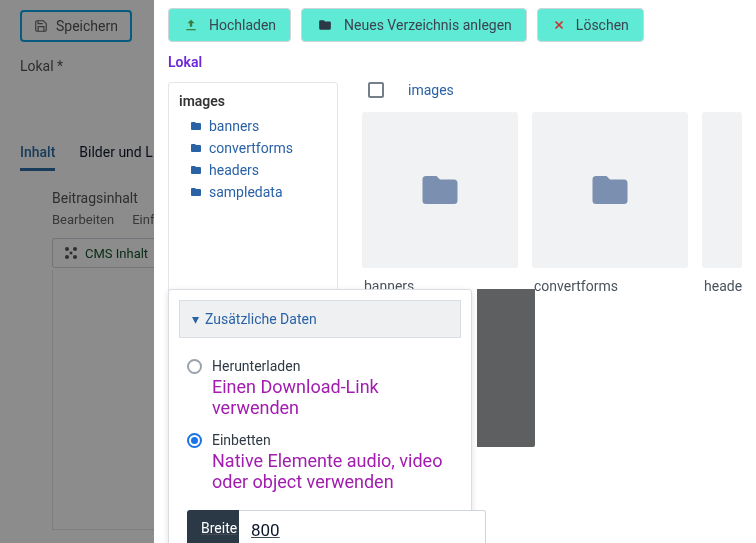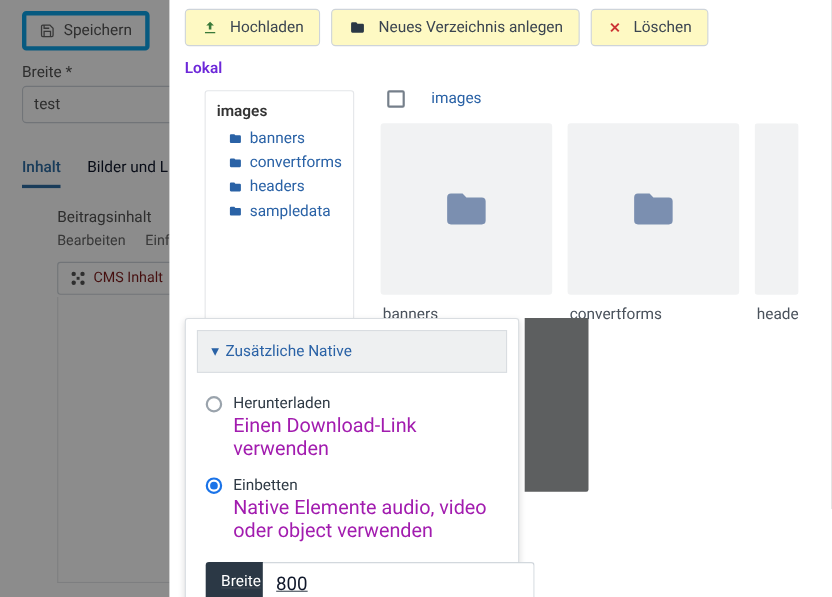--- a/index.html
+++ b/index.html
@@ -1,40 +1,40 @@
 <!DOCTYPE html>
 <html><head>
 <meta charset="utf-8">
 <style>
   * { box-sizing: border-box; margin: 0; padding: 0; font-family: -apple-system, BlinkMacSystemFont, "Segoe UI", Roboto, Arial, sans-serif; }
   body { width: 756px; height: 543px; overflow: hidden; background: #fff; position: relative; font-size: 14px; color: #424b56; }
   
   
   .editor-bg { position: absolute; inset: 0; background: #fff; }
-  .editor-bg .save-btn { position: absolute; top: 10px; left: 20px; padding: 6px 12px; border: 4px solid #0ea5e9; border-radius: 4px; background: #fff; display: flex; align-items: center; gap: 8px; font-size: 14px; color: #555; }
+  .editor-bg .save-btn { position: absolute; top: 10px; left: 20px; padding: 6px 12px; border: 2px solid #0ea5e9; border-radius: 4px; background: #fff; display: flex; align-items: center; gap: 8px; font-size: 14px; color: #555; }
   .editor-bg .title-label { position: absolute; top: 58px; left: 20px; font-size: 14px; color: #555; }
   .editor-bg .title-input { position: absolute; top: 78px; left: 20px; width: 260px; padding: 8px 10px; border: 1px solid #ced4da; border-radius: 4px; font-size: 14px; color: #555; background: #fff; }
   .editor-bg .tabs { position: absolute; top: 136px; left: 20px; display: flex; gap: 24px; }
   .editor-bg .tab { padding: 8px 0; font-size: 14px; color: #0f172a; }
   .editor-bg .tab.active { color: #2e6da4; border-bottom: 3px solid #2e6da4; font-weight: 500; }
   .editor-bg .section-label { position: absolute; top: 190px; left: 52px; font-size: 14px; color: #555; }
   .editor-bg .editor-toolbar { position: absolute; top: 212px; left: 52px; display: flex; gap: 18px; font-size: 13px; color: #666; }
-  .editor-bg .cms-btn { position: absolute; top: 238px; left: 52px; border: 1px solid #ced4da; border-radius: 3px; padding: 6px 10px; background: #fff; display: flex; gap: 6px; font-size: 13px; color: #7f1d1d; }
+  .editor-bg .cms-btn { position: absolute; top: 238px; left: 52px; border: 1px solid #ced4da; border-radius: 3px; padding: 6px 10px; background: #fff; display: flex; align-items: center; gap: 6px; font-size: 13px; color: #14532d; }
   .editor-bg .editor-area { position: absolute; top: 270px; left: 52px; width: 220px; height: 260px; border: 1px solid #e4e6e9; border-top: none; background:#fff;}
   
   .overlay-dim { position: absolute; inset: 0; background: rgba(0,0,0,0.45); }
   
   
   .media-panel { position: absolute; left: 154px; top: 0; right: 0; bottom: 0; background: #fff; }
   .media-toolbar { display: flex; gap: 10px; padding: 8px 14px; }
-  .mt-btn { display: flex; align-items: center; gap: 10px; padding: 8px 14px; border: 1px solid #ced4da; border-radius: 4px; background: #fef9c3; font-size: 14px; color: #3b4551; cursor: pointer; }
+  .mt-btn { display: flex; align-items: center; gap: 10px; padding: 8px 14px; border: 1px solid #ced4da; border-radius: 4px; background: #5eead4; font-size: 14px; color: #3b4551; cursor: pointer; }
   .mt-btn .red { color: #c33; }
   .lokal-label { padding: 4px 14px 12px 14px; font-weight: 600; font-size: 14px; color: #6d28d9; }
   
-  .media-body { display: flex; padding: 0 32px; gap: 24px; }
+  .media-body { display: flex; padding: 0 14px; gap: 24px; }
   .tree { width: 178px; border: 1px solid #e4e6e9; border-radius: 3px; padding: 10px 10px 14px 10px; font-size: 14px; }
   .tree .root { font-weight: 600; color: #333; margin-bottom: 6px; }
   .tree .item { display: flex; align-items: center; gap: 6px; padding: 3px 0 3px 10px; color: #2a62a6; cursor: pointer; }
   .tree .item svg { flex: 0 0 auto; }
   
   .content { flex: 1; }
   .content-header { display: flex; align-items: center; gap: 24px; padding: 0 0 14px 6px; }
   .checkbox { width: 16px; height: 16px; border: 2px solid #757f8a; border-radius: 2px; background: #fff; cursor: pointer; }
   .breadcrumb { color: #2a62a6; font-size: 14px; cursor: pointer; }
   
@@ -66,22 +66,21 @@
 
 <div class="editor-bg">
   <div class="save-btn">
     <svg width="14" height="14" viewBox="0 0 24 24" fill="none" stroke="#666" stroke-width="2">
         <path d="M19 21H5a2 2 0 0 1-2-2V5a2 2 0 0 1 2-2h11l5 5v11a2 2 0 0 1-2 2z"></path>
         <polyline points="17 21 17 13 7 13 7 21"></polyline>
         <polyline points="7 3 7 8 15 8"></polyline>
       </svg>
     <span>Speichern</span>
   </div>
-  <div class="title-label">Breite *</div>
-  <input class="title-input" value="test" style="">
+  <div class="title-label">Lokal *</div>
   <div class="tabs">
     <div class="tab active">Inhalt</div>
     <div class="tab">Bilder und L</div>
   </div>
   <div class="section-label">Beitragsinhalt</div>
   <div class="editor-toolbar">
     <span>Bearbeiten</span>
     <span>Einfüg</span>
   </div>
   <div class="cms-btn">
@@ -185,21 +184,21 @@
       </div>
     </div>
   </div>
 </div>
 
 <div class="dark-block"></div>
 
 <div class="popover">
   <div class="pop-header">
     <span>▾</span>
-    <span>Zusätzliche Native</span>
+    <span>Zusätzliche Daten</span>
   </div>
   <div class="pop-body">
     <div class="radio-row">
       <div class="radio"></div>
       <div class="radio-label">Herunterladen</div>
     </div>
     <div class="radio-desc">Einen Download-Link verwenden</div>
     <div class="radio-row">
       <div class="radio selected"></div>
       <div class="radio-label">Einbetten</div>

